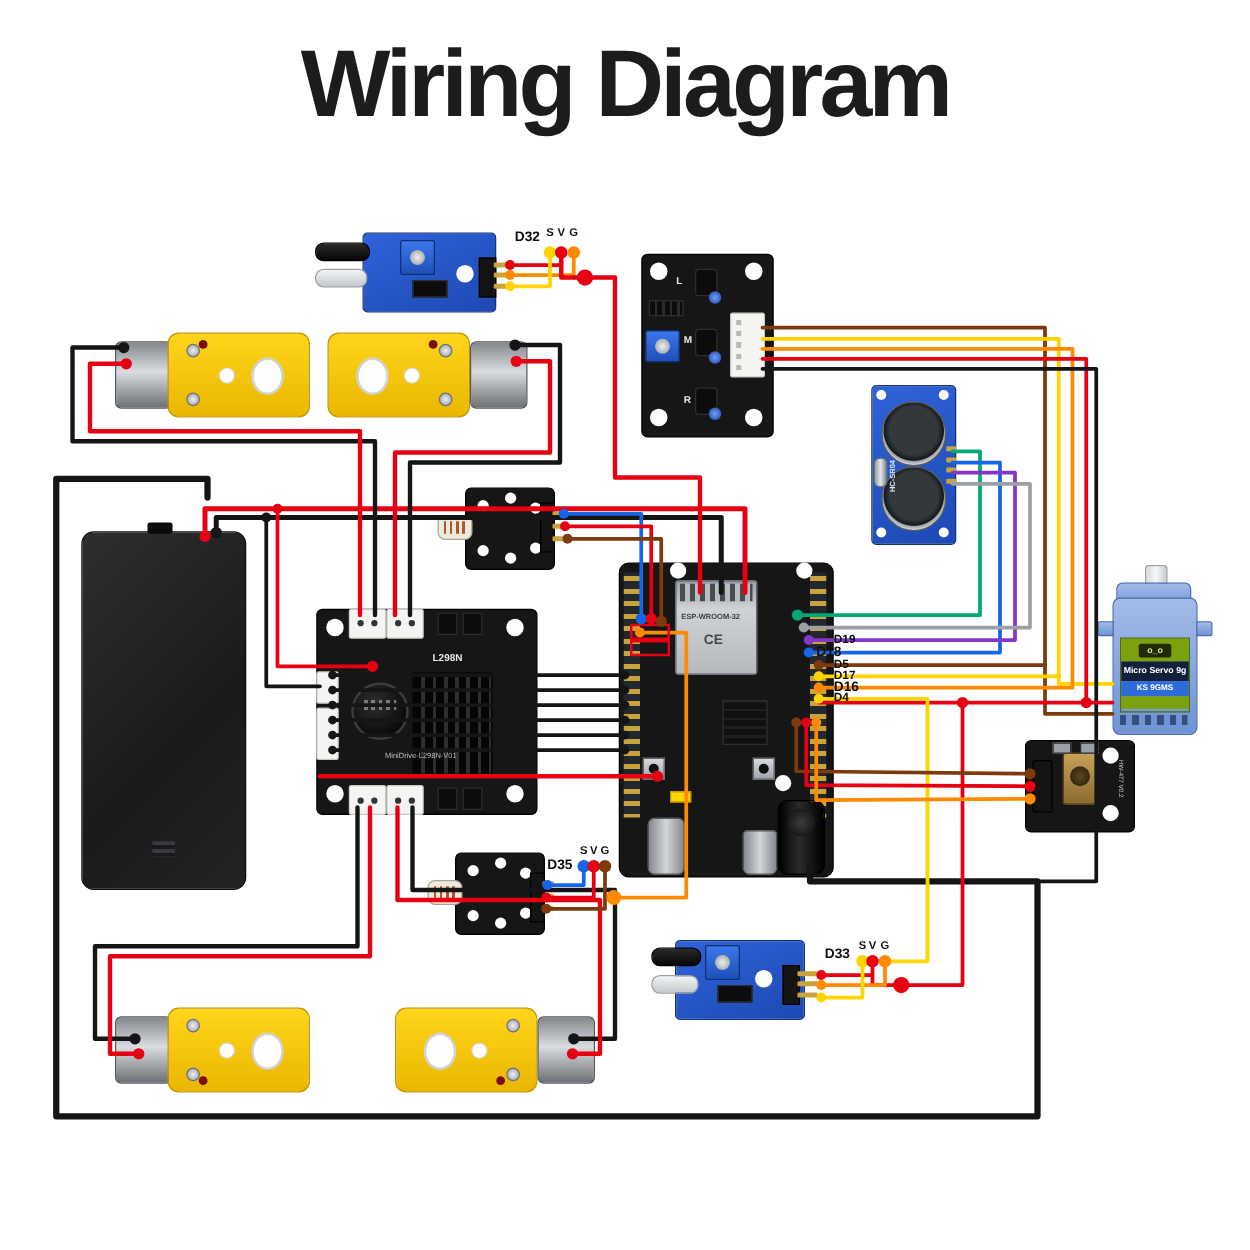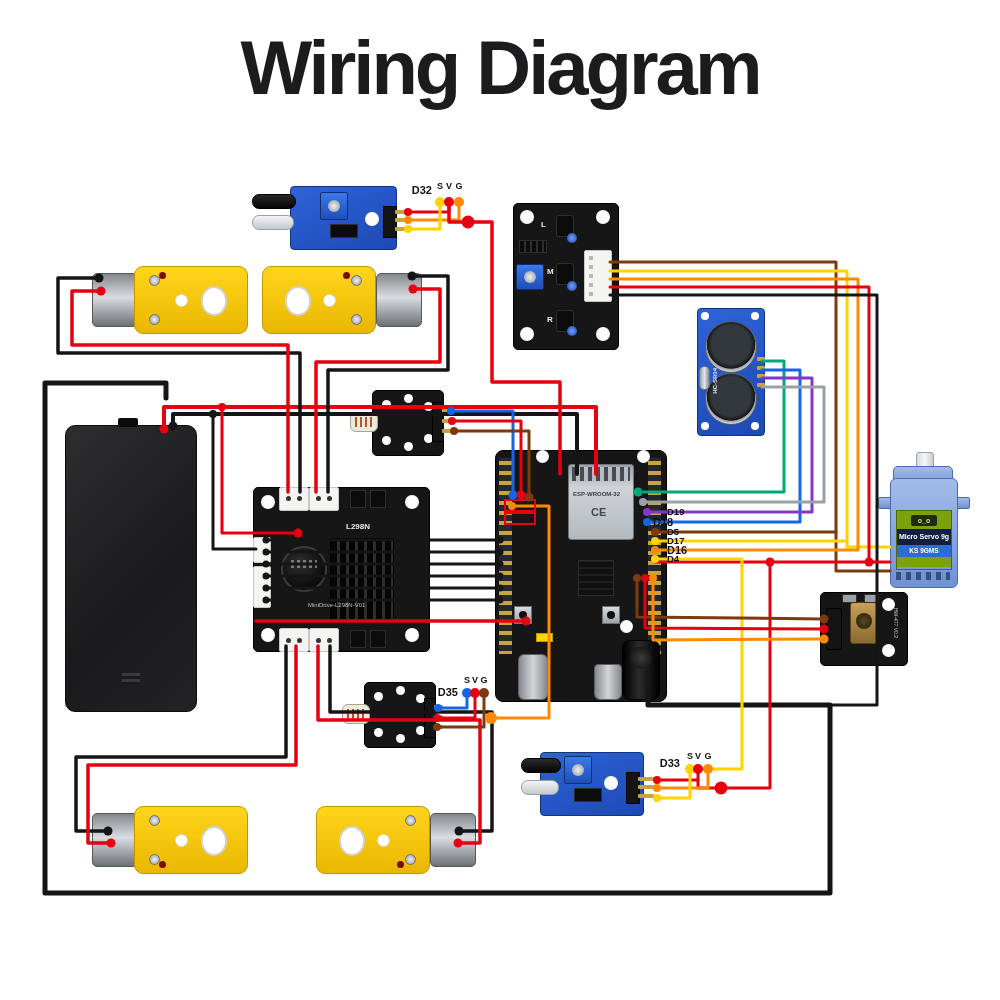--- a/index.html
+++ b/index.html
@@ -134,21 +134,21 @@
     <div class="goldpin" style="left:757px;top:383px;width:8px;height:4px"></div>
   </div>
 
   <div>
     <div class="pcb-black" style="left:495px;top:450px;width:170px;height:250px;border-radius:8px"></div>
     <div class="pins-v" style="left:499px;top:458px;height:196px"></div>
     <div class="pins-v" style="left:648px;top:458px;height:196px"></div>
     <div class="whitehole" style="left:536px;top:450px;width:13px;height:13px"></div>
     <div class="whitehole" style="left:637px;top:450px;width:13px;height:13px"></div>
     <div class="whitehole" style="left:620px;top:620px;width:13px;height:13px"></div>
-    <div class="abs" style="left:568px;top:464px;width:64px;height:74px;background:linear-gradient(180deg,#9aa0a6,#cfd3d7 30%,#b4b9bd);border:1px solid #70757a;border-radius:3px;z-index:3">
+    <div class="abs" style="left:540px;top:464px;width:64px;height:74px;background:linear-gradient(180deg,#9aa0a6,#cfd3d7 30%,#b4b9bd);border:1px solid #70757a;border-radius:3px;z-index:3">
       <div style="position:absolute;left:3px;top:2px;right:3px;height:14px;background:repeating-linear-gradient(90deg,#474c52 0 4px,#b9bdc1 4px 8px)"></div>
       <div class="lbl" style="left:4px;top:26px;font-size:6px;color:#3a3f44">ESP-WROOM-32</div>
       <div class="lbl" style="left:22px;top:42px;font-size:11px;color:#43484d">CE</div>
     </div>
     <div class="ic" style="left:578px;top:560px;width:34px;height:34px;background:repeating-linear-gradient(0deg,#101010 0 5px,#1f1f1f 5px 7px)"></div>
     <div class="abs" style="left:514px;top:606px;width:16px;height:16px;background:linear-gradient(180deg,#d7dade,#9fa4a9);border:1px solid #6d7control;border:1px solid #6d7074;z-index:3">
       <div style="position:absolute;left:4px;top:4px;width:8px;height:8px;border-radius:50%;background:#111"></div>
     </div>
     <div class="abs" style="left:602px;top:606px;width:16px;height:16px;background:linear-gradient(180deg,#d7dade,#9fa4a9);border:1px solid #6d7074;z-index:3">
       <div style="position:absolute;left:4px;top:4px;width:8px;height:8px;border-radius:50%;background:#111"></div>

